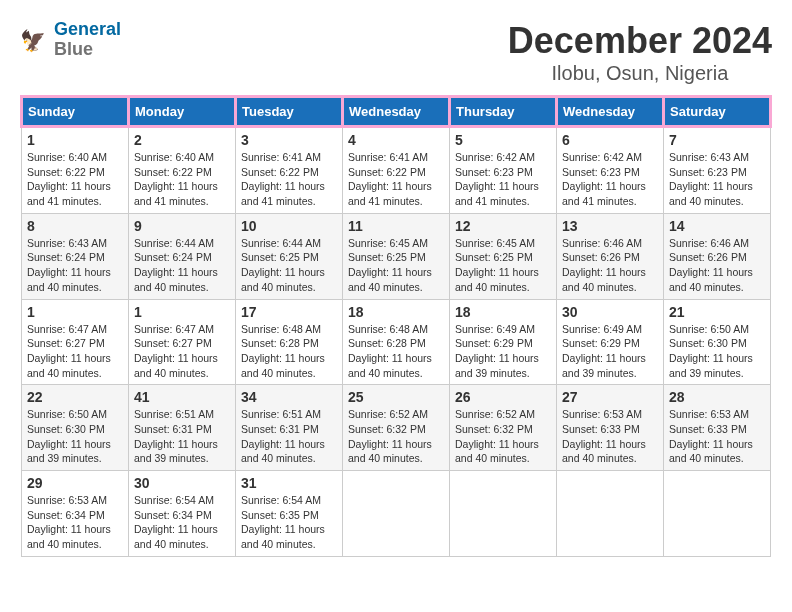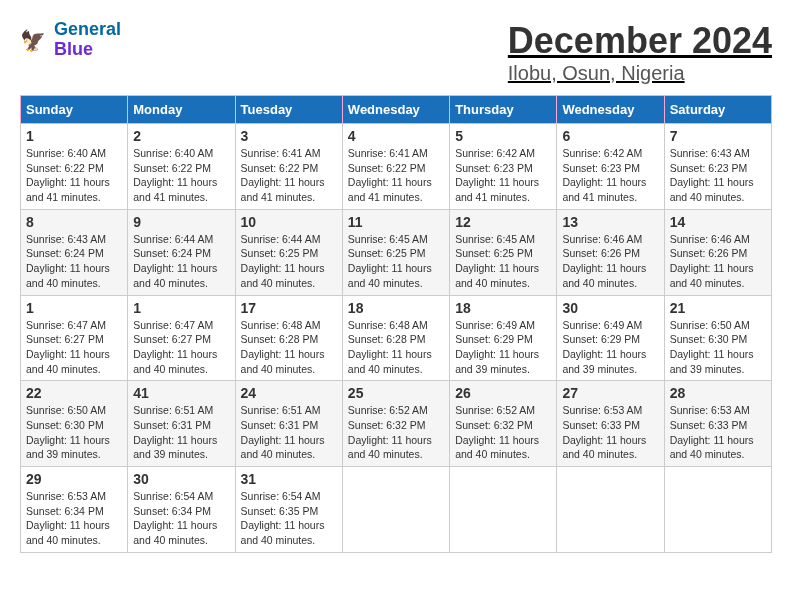--- a/index.html
+++ b/index.html
@@ -21,29 +21,28 @@
       align-items: center;
       gap: 4px;
     }
     .logo-text {
       font-size: 18px;
       font-weight: bold;
       color: #333;
       line-height: 1.1;
     }
     .logo-text span {
-      color: #6d28d9;
+      color: #737373;
     }
     .logo-bird {
       width: 30px;
       height: 30px;
     }
     .title-block {
-      text-align: left;
-      text-decoration: underline;
+      text-align: center;
     }
     .month-title {
       font-size: 36px;
       font-weight: bold;
       color: #333;
     }
     .location {
       font-size: 20px;
       color: #555;
     }
@@ -52,21 +51,21 @@
       border-collapse: collapse;
       font-size: 11px;
     }
     th {
       background-color: #1a6fba;
       color: white;
       text-align: left;
       padding: 6px 5px;
       font-size: 13px;
       font-weight: bold;
-      border: 1px solid #f9a8d4;
+      border: 3px solid #f9a8d4;
     }
     td {
       border: 1px solid #ccc;
       vertical-align: top;
       padding: 4px 5px;
       width: 14.28%;
       height: 80px;
       background: #fff;
     }
     tr:nth-child(even) td {
@@ -282,21 +281,21 @@
 and 39 minutes.</div>
         </td>
         <td>
           <span class="day-num">41</span>
           <div class="day-info" style="white-space: pre-line;">Sunrise: 6:51 AM
 Sunset: 6:31 PM
 Daylight: 11 hours
 and 39 minutes.</div>
         </td>
         <td>
-          <span class="day-num">24</span>
+          <span class="day-num">34</span>
           <div class="day-info" style="white-space: pre-line;">Sunrise: 6:51 AM
 Sunset: 6:31 PM
 Daylight: 11 hours
 and 40 minutes.</div>
         </td>
         <td>
           <span class="day-num">25</span>
           <div class="day-info" style="white-space: pre-line;">Sunrise: 6:52 AM
 Sunset: 6:32 PM
 Daylight: 11 hours

